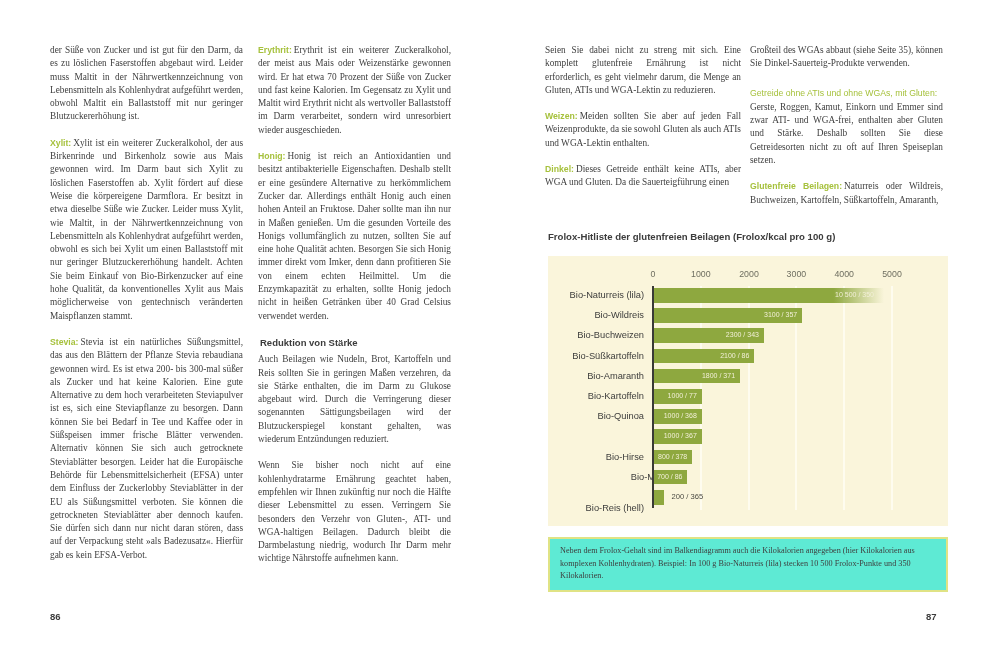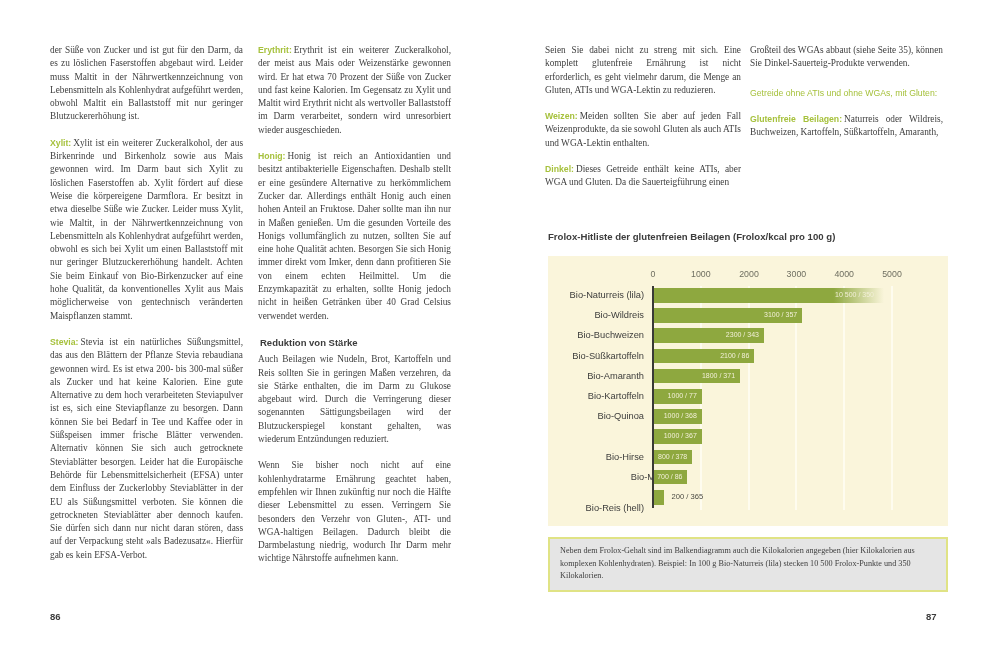--- a/index.html
+++ b/index.html
@@ -125,21 +125,21 @@
     color:#4A4A42;
     white-space:nowrap;
   }
   
   .note-box{
     position:absolute;
     left:548px;top:537px;
     width:400px;
     box-sizing:border-box;
     border:2px solid #E0E385;
-    background:#e5e5e5;
+    background:#5eead4;
     padding:6px 10px 7px 10px;
   }
   .note-box .note-text{
     font-size:8.2px;
     line-height:12.5px;
     color:#3E3E3E;
     text-align:left;
   }
 </style>
 </head>
@@ -162,21 +162,21 @@
 <div class="pagenum" style="left:50px;">86</div>
 
 <div class="col" style="left:545px;width:196px;">
   <p><span>Seien Sie dabei nicht zu streng mit sich. Eine komplett glutenfreie Ernährung ist nicht erforderlich, es geht vielmehr darum, die Menge an Gluten, ATIs und WGA-Lektin zu reduzieren.</span></p>
   <p><span class="kw">Weizen:</span><span>Meiden sollten Sie aber auf jeden Fall Weizenprodukte, da sie sowohl Gluten als auch ATIs und WGA-Lektin enthalten.</span></p>
   <p><span class="kw">Dinkel:</span><span>Dieses Getreide enthält keine ATIs, aber WGA und Gluten. Da die Sauerteigführung einen</span></p>
 </div>
 
 <div class="col" style="left:750px;">
   <p><span>Großteil des WGAs abbaut (siehe Seite 35), können Sie Dinkel-Sauerteig-Produkte verwenden.</span></p>
-  <p><span class="subhead">Getreide ohne ATIs und ohne WGAs, mit Gluten:</span></p>
+  <p><span class="subhead">Getreide ohne ATIs und ohne WGAs, mit Gluten:</span><span>Gerste, Roggen, Kamut, Einkorn und Emmer sind zwar ATI- und WGA-frei, enthalten aber Gluten und Stärke. Deshalb sollten Sie diese Getreidesorten nicht zu oft auf Ihren Speiseplan setzen.</span></p>
   <p><span class="kw">Glutenfreie Beilagen:</span><span>Naturreis oder Wildreis, Buchweizen, Kartoffeln, Süßkartoffeln, Amaranth,</span></p>
 </div>
 
 <div class="chart-title">Frolox-Hitliste der glutenfreien Beilagen (Frolox/kcal pro 100 g)</div>
 <div class="chart-box" id="chart-plot">
   <div class="axis"></div>
 <div class="tick" style="left: 105px;">0</div>
     <div class="tick" style="left: 152.8px;">1000</div>
     <div class="grid" style="left: 151.8px;"></div>
     <div class="tick" style="left: 201px;">2000</div>

